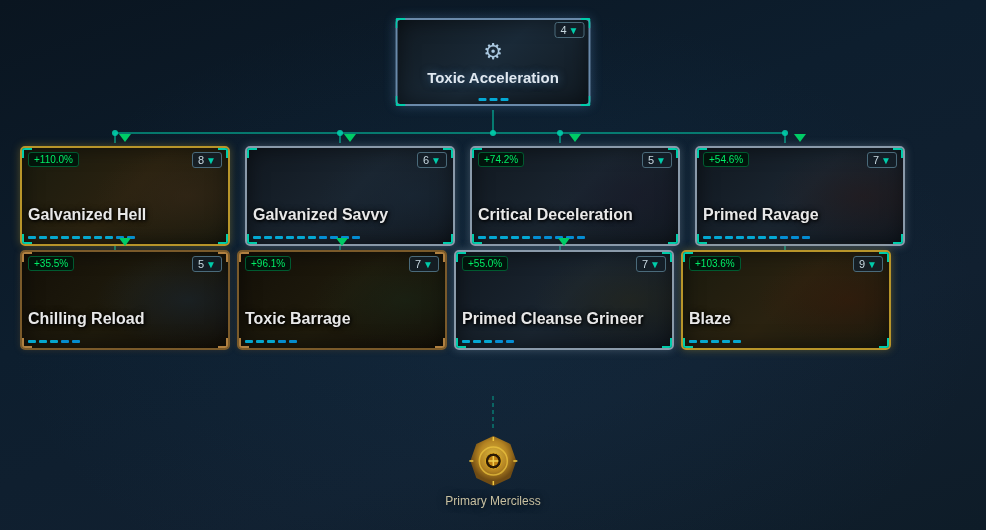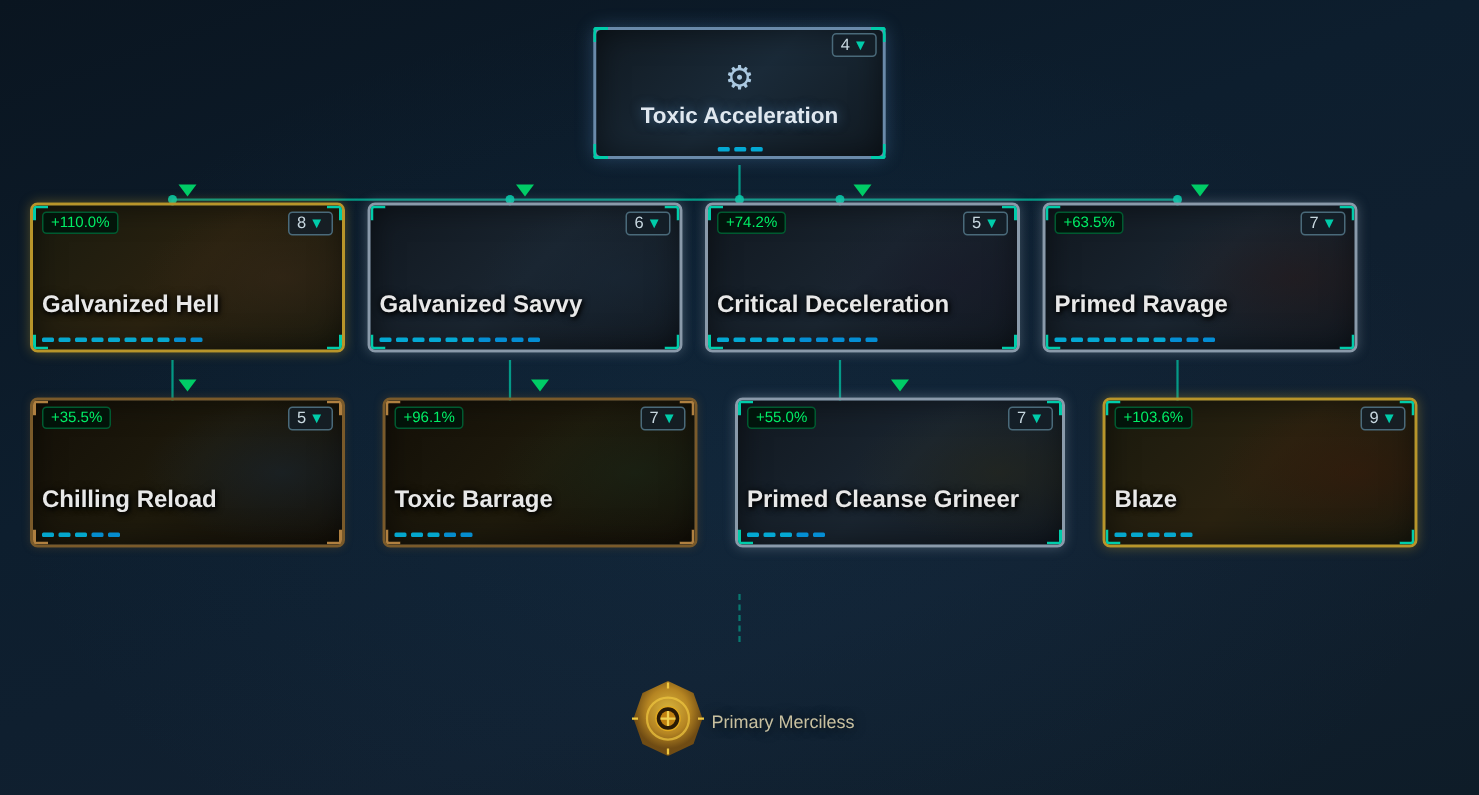--- a/index.html
+++ b/index.html
@@ -156,32 +156,32 @@
       opacity: 0.8;
     }
 
     .dot.filled {
       background: #00ccff;
     }
 
     
     .row-top {
       position: absolute;
-      top: 135px;
+      top: 146px;
       left: 20px;
       display: flex;
       gap: 15px;
     }
 
     .row-bottom {
       position: absolute;
-      top: 265px;
+      top: 250px;
       left: 20px;
       display: flex;
-      gap: 25px;
+      gap: 7px;
     }
 
     
     .fatal-card {
       width: 195px;
       height: 88px;
       border-radius: 6px;
       position: relative;
     }
 
@@ -416,21 +416,21 @@
   </div>
 
   <div class="mod-card tier-silver">
     <div class="green-indicator"></div>
     <div class="card-inner">
       <div class="corner-tl"></div>
         <div class="corner-tr"></div>
         <div class="corner-bl"></div>
         <div class="corner-br"></div>
       <div class="mod-bg bg-primed-ravage"></div>
-      <div class="stat-badge">+63.5%</div>
+      <div class="stat-badge">+54.6%</div>
       <div class="rank-badge">
         <span>7</span>
           <span style="color:#00ccaa;font-size:10px;">▼</span>
       </div>
       <div class="mod-name">Primed Ravage</div>
       <div class="mod-dots">
         <div class="dot filled"></div>
           <div class="dot filled"></div>
           <div class="dot filled"></div>
         <div class="dot filled"></div>
@@ -536,21 +536,21 @@
         <div class="dot filled"></div>
           <div class="dot filled"></div>
           <div class="dot filled"></div>
         <div class="dot filled"></div>
           <div class="dot filled"></div>
       </div>
     </div>
   </div>
 </div>
 
-<div style="position:absolute; bottom:22px; left:50%; transform:translateX(-50%); display:flex; flex-direction:row; align-items:center;">
+<div style="position:absolute; bottom:22px; left:50%; transform:translateX(-50%); display:flex; flex-direction:column; align-items:center;">
 
   <svg width="58" height="58" viewBox="0 0 58 58">
     <defs>
       <radialGradient id="relicGrad" cx="50%" cy="40%" r="50%">
         <stop offset="0%" stop-color="#f0c840"></stop>
         <stop offset="60%" stop-color="#c89020"></stop>
         <stop offset="100%" stop-color="#7a5010"></stop>
       </radialGradient>
     </defs>
 

